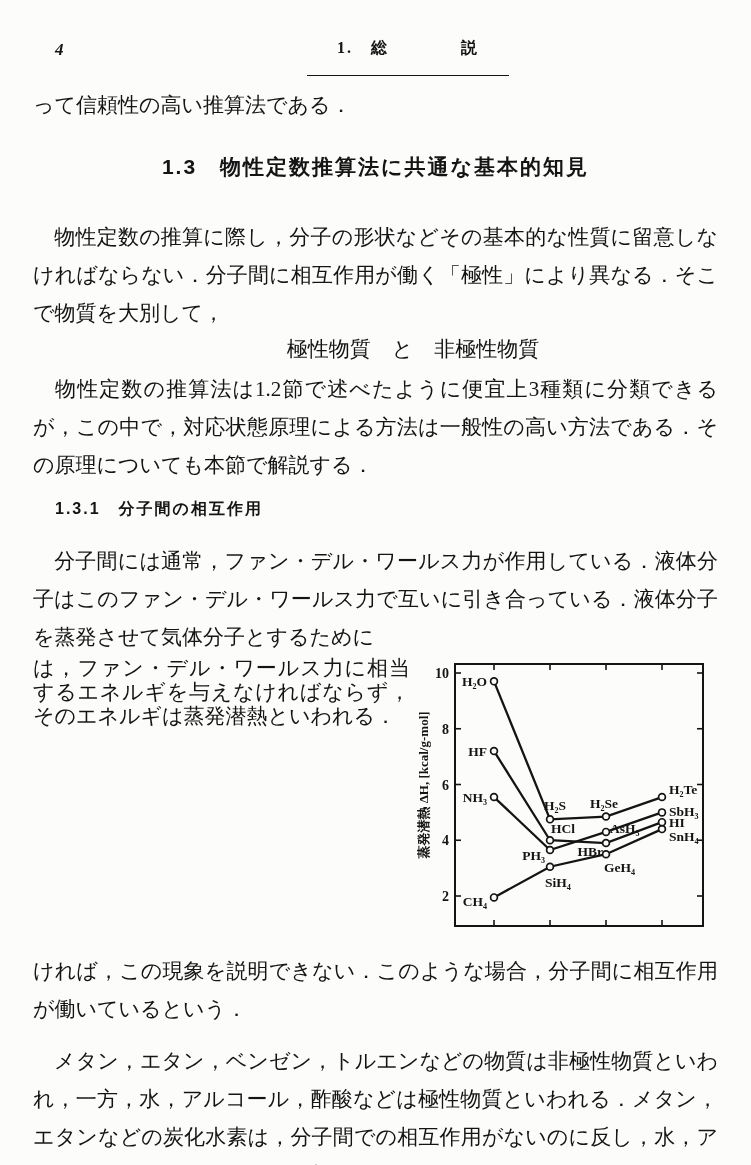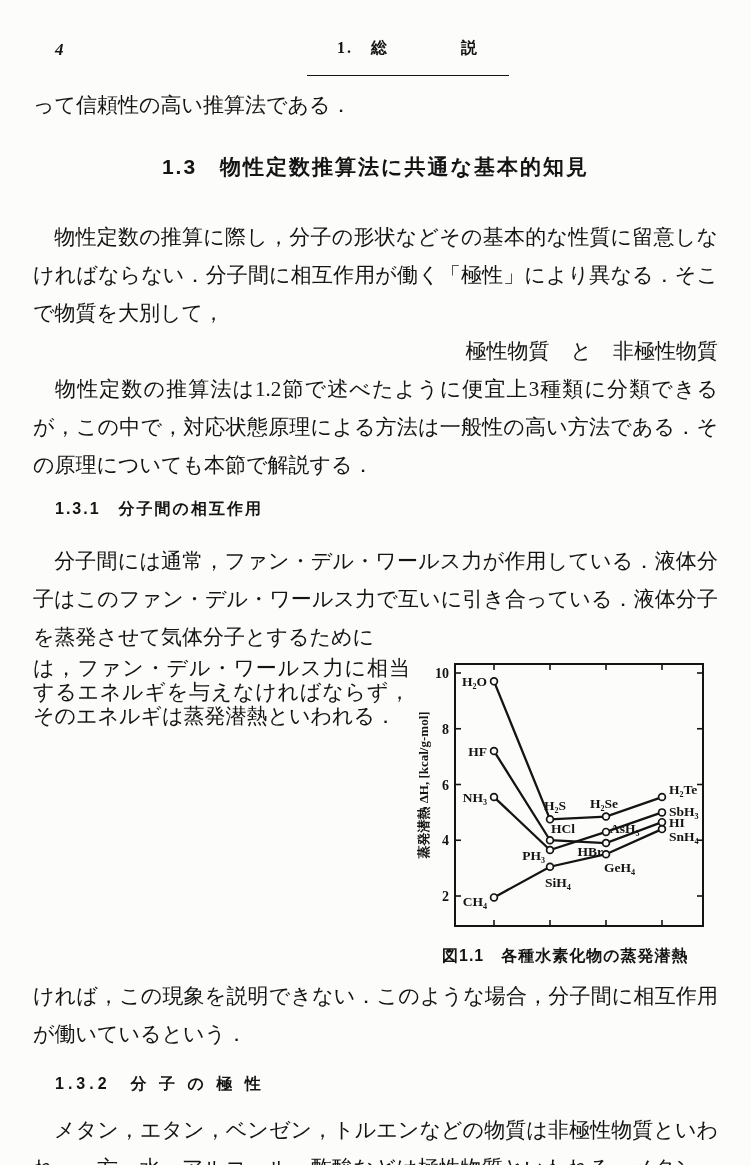--- a/index.html
+++ b/index.html
@@ -41,21 +41,21 @@
   .section-title {
     margin-top:28px;
     text-align:center;
     font-family:"Liberation Sans", sans-serif;
     font-weight:bold;
     font-size:21px;
     letter-spacing:2px;
     height:30px; line-height:30px;
   }
   .p1 { margin-top:36px; }
-  .terms-line { padding-left:75px; text-align:right; }
+  .terms-line { padding-left:75px; text-align:center;font-family:Liberation Mono, monospace; }
   .subsection-title {
     font-family:"Liberation Sans", sans-serif;
     font-weight:bold;
     font-size:16px;
     letter-spacing:2px;
     padding-left:22px;
     height:26px; line-height:26px;
   }
   .h131 { margin-top:12px; }
   .p4 { margin-top:20px; }
@@ -163,24 +163,22 @@
           <circle cx="78" cy="93.05" r="3.4" fill="#fcfcfa" stroke="#141414" stroke-width="1.7"></circle>
           <text x="71" y="98.05" text-anchor="end" class="pt-label">HF</text>
           <circle cx="134" cy="182.25" r="3.4" fill="#fcfcfa" stroke="#141414" stroke-width="1.7"></circle>
           <text x="135" y="175.25" text-anchor="start" class="pt-label">HCl</text>
           <circle cx="190" cy="185.0375" r="3.4" fill="#fcfcfa" stroke="#141414" stroke-width="1.7"></circle>
           <text x="187" y="198.0375" text-anchor="end" class="pt-label">HBr</text>
           <circle cx="246" cy="164.13125" r="3.4" fill="#fcfcfa" stroke="#141414" stroke-width="1.7"></circle>
           <text x="253" y="169.13125" text-anchor="start" class="pt-label">HI</text>
           <text x="12" y="127" text-anchor="middle" transform="rotate(-90 12 127)" class="axis-label">蒸発潜熱 ΔH, [kcal/g-mol]</text>
         </svg>
-      <figcaption>図1.1　各種水素化物の蒸発潜熱</figcaption>
     </figure>
     <p class="body-text">は，ファン・デル・ワールス力に相当するエネルギを与えなければならず，そのエネルギは蒸発潜熱といわれる．</p>
   </div>
 
   <p class="body-text p7">ければ，この現象を説明できない．このような場合，分子間に相互作用が働いているという．</p>
 
-  <h2 class="subsection-title h132">1.3.2　分 子 の 極 性</h2>
 
   <p class="body-text p8">　メタン，エタン，ベンゼン，トルエンなどの物質は非極性物質といわれ，一方，水，アルコール，酢酸などは極性物質といわれる．メタン，エタンなどの炭化水素は，分子間での相互作用がないのに反し，水，アルコールなどでは，分子間に相互作用が働く．例え</p>
 
 </div>
 
 </body></html>

